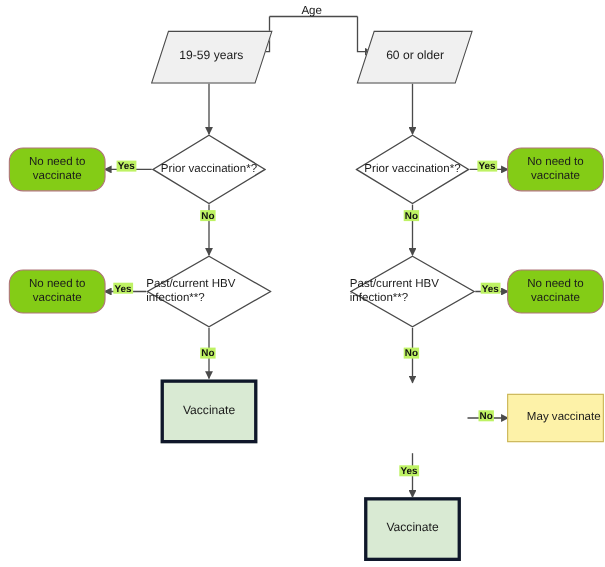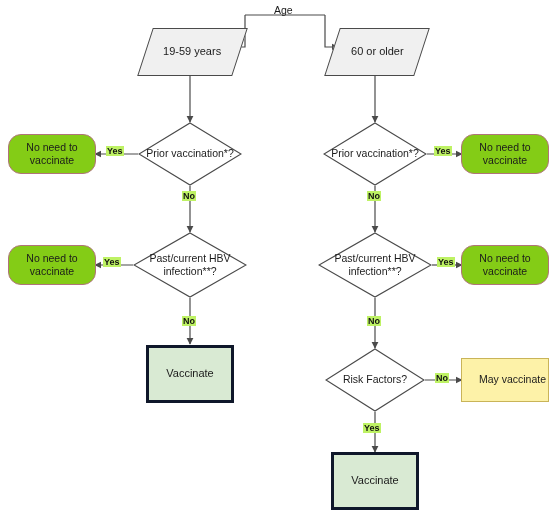--- a/index.html
+++ b/index.html
@@ -55,21 +55,20 @@
   }
   .diamond-label {
     position: absolute;
     left: 0;
     top: 0;
     width: 100%;
     height: 100%;
     display: flex;
     align-items: center;
     justify-content: center;
-    text-align: center;
     font-size: 10.5px;
     color: #1b1b1b;
     line-height: 1.25;
   }
   .pill {
     background: #84cc16;
     border: 1px solid #b07479;
     border-radius: 13px;
     font-size: 10.5px;
   }
@@ -166,26 +165,20 @@
     <div class="diamond-label">Prior vaccination*?</div>
   </div>
 
   <div class="diamond-wrap" style="left:318px; top:232px; width:114px; height:66px;">
     <svg class="diamond-shape" viewBox="0 0 114 66" preserveAspectRatio="none">
       <polygon points="57,1 113,33 57,65 1,33" fill="#ffffff" stroke="#4a4a4a" stroke-width="1.2"></polygon>
     </svg>
     <div class="diamond-label">Past/current HBV infection**?</div>
   </div>
 
-  <div class="diamond-wrap" style="left:325px; top:348px; width:100px; height:64px;">
-    <svg class="diamond-shape" viewBox="0 0 100 64" preserveAspectRatio="none">
-      <polygon points="50,1 99,32 50,63 1,32" fill="#ffffff" stroke="#4a4a4a" stroke-width="1.2"></polygon>
-    </svg>
-    <div class="diamond-label">Risk Factors?</div>
-  </div>
 
   <div class="node pill" style="left:8px; top:134px; width:88px; height:40px;">
     <span>No need to vaccinate</span>
   </div>
   <div class="node pill" style="left:8px; top:245px; width:88px; height:40px;">
     <span>No need to vaccinate</span>
   </div>
 
   <div class="node pill" style="left:461px; top:134px; width:88px; height:40px;">
     <span>No need to vaccinate</span>

